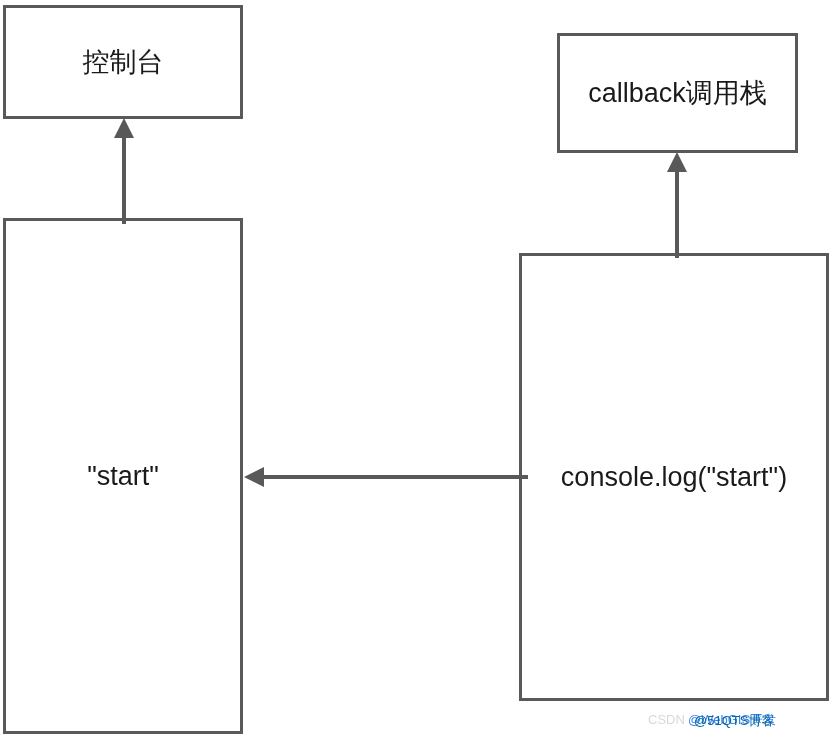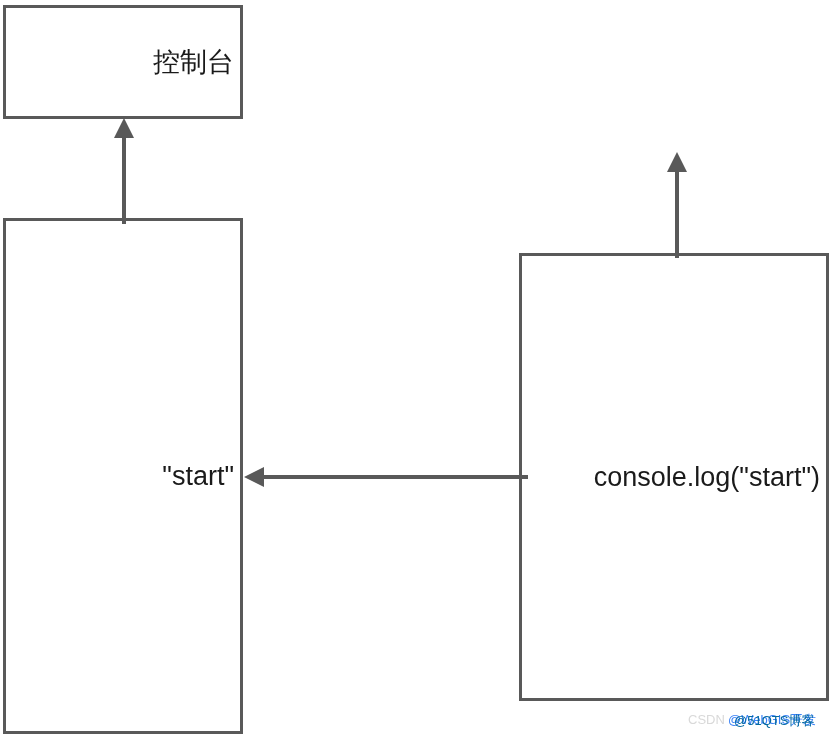--- a/index.html
+++ b/index.html
@@ -17,21 +17,21 @@
     background: #ffffff;
     overflow: hidden;
   }
   .box {
     position: absolute;
     box-sizing: border-box;
     border: 3px solid #595959;
     background: #ffffff;
     display: flex;
     align-items: center;
-    justify-content: flex-end;
+    justify-content: center;
     color: #1a1a1a;
     text-align: center;
     line-height: 1.2;
   }
   .box-label {
     display: block;
     padding: 0 6px;
     white-space: nowrap;
   }
 
@@ -87,21 +87,21 @@
   #arrow-statement-to-output {
     left: 238px;
     top: 463px;
     width: 290px;
     height: 28px;
   }
 
   
   #watermark {
     position: absolute;
-    left: 688px;
+    left: 648px;
     top: 707px;
     width: 145px;
     height: 26px;
     color: #d9d9d9;
     font-size: 13px;
     line-height: 26px;
     white-space: nowrap;
     user-select: none;
   }
   #watermark .wm-a {
@@ -128,20 +128,23 @@
 <div id="canvas">
 
   <div class="box" id="box-console">
     <span class="box-label">控制台</span>
   </div>
 
   <div class="box" id="box-output">
     <span class="box-label">"start"</span>
   </div>
 
+  <div class="box" id="box-callstack">
+    <span class="box-label">callback调用栈</span>
+  </div>
 
   <div class="box" id="box-statement">
     <span class="box-label">console.log("start")</span>
   </div>
 
   <svg class="arrow" id="arrow-output-to-console" viewBox="0 0 28 110">
     <line x1="14" y1="110" x2="14" y2="22" stroke="#595959" stroke-width="4"></line>
     <polygon points="14,4 24,24 4,24" fill="#595959"></polygon>
   </svg>
 

